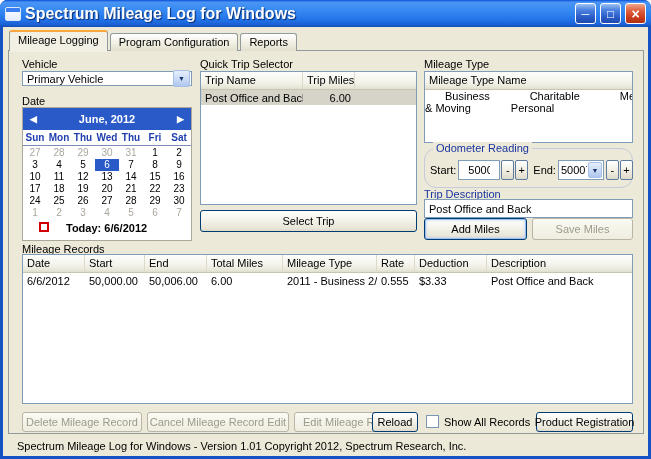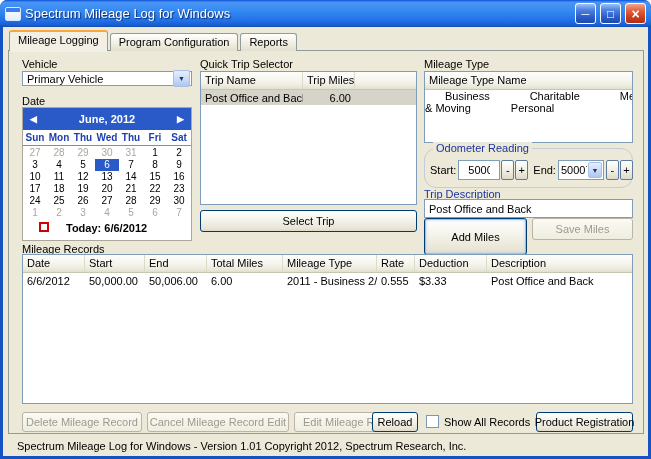--- a/index.html
+++ b/index.html
@@ -5,21 +5,21 @@
   *{margin:0;padding:0;box-sizing:border-box}
   html,body{width:651px;height:459px}
   body{font-family:"Liberation Sans",sans-serif;font-size:11px;color:#000;background:#fff;overflow:hidden}
 
   .window{position:relative;width:651px;height:459px;background:#1553C4;border-radius:7px 7px 0 0;overflow:hidden}
   .titlebar{position:absolute;left:0;top:0;right:0;height:27px;display:flex;align-items:center;gap:4px;padding:0 5px;
     background:linear-gradient(180deg,#0B50D8 0%,#4A95F5 8%,#3589F2 40%,#2272E8 75%,#1A5FD2 92%,#134DB4 100%);
     border-radius:7px 7px 0 0}
   .app-icon{width:16px;height:14px;border:1px solid #DCE8FB;border-radius:2px;
     background:linear-gradient(180deg,#3B7CF0 0,#3B7CF0 4px,#F4F8FF 4px,#E6EEFA 100%)}
-  .title-text{flex:1;color:#fff;font-weight:normal;font-size:13px;text-shadow:1px 1px 1px #0A2A6A;white-space:nowrap;overflow:hidden}
+  .title-text{flex:1;color:#fff;font-weight:bold;font-size:16px;text-shadow:1px 1px 1px #0A2A6A;white-space:nowrap;overflow:hidden}
   .winbtn{width:21px;height:21px;border:1px solid #fff;border-radius:3px;display:flex;align-items:center;justify-content:center;
     color:#fff;font-weight:bold;font-size:11px;line-height:1;cursor:default;flex-shrink:0}
   .winbtn.min{background:linear-gradient(180deg,#9DC1F4 0%,#4E84E0 30%,#2B5BC6 70%,#1E4AAE 100%);align-items:flex-end;padding-bottom:3px}
   .winbtn.max{background:linear-gradient(180deg,#9DC1F4 0%,#4E84E0 30%,#2B5BC6 70%,#1E4AAE 100%);font-size:12px}
   .winbtn.close{background:linear-gradient(180deg,#F0A58C 0%,#E06140 35%,#CC3C1E 70%,#B03012 100%);font-size:14px}
 
   .client{position:absolute;left:3px;right:3px;top:27px;bottom:3px;background:#ECE9D8}
 
   .tabstrip{position:absolute;left:6px;top:3px;height:21px;display:flex;align-items:flex-end;z-index:3}
   .tab{height:18px;padding:2px 8px 0;border:1px solid #919B9C;border-bottom:none;border-radius:3px 3px 0 0;
@@ -217,21 +217,21 @@
             <span class="combo-btn">▼</span>
           </span>
           <span class="spin-btn">-</span>
           <span class="spin-btn">+</span>
         </div>
       </div>
 
       <div class="lbl blue" style="left:415px;top:137px">Trip Description</div>
       <input class="textbox" style="left: 415px; top: 148px; width: 209px; height: 19px;" value="Post Office and Back">
 
-      <div class="xpbtn default" style="left:415px;top:167px;width:103px;height:37px">Add Miles</div>
+      <div class="xpbtn default" style="left:415px;top:167px;width:103px;height:22px">Add Miles</div>
       <div class="xpbtn disabled" style="left:523px;top:167px;width:101px;height:22px">Save Miles</div>
 
       <div class="lbl" style="left:13px;top:192px">Mileage Records</div>
       <div class="listview" style="left:13px;top:203px;width:611px;height:150px">
         <div class="lv-header">
             <span class="lv-hcell rc0">Date</span>
             <span class="lv-hcell rc1">Start</span>
             <span class="lv-hcell rc2">End</span>
             <span class="lv-hcell rc3">Total Miles</span>
             <span class="lv-hcell rc4">Mileage Type</span>

